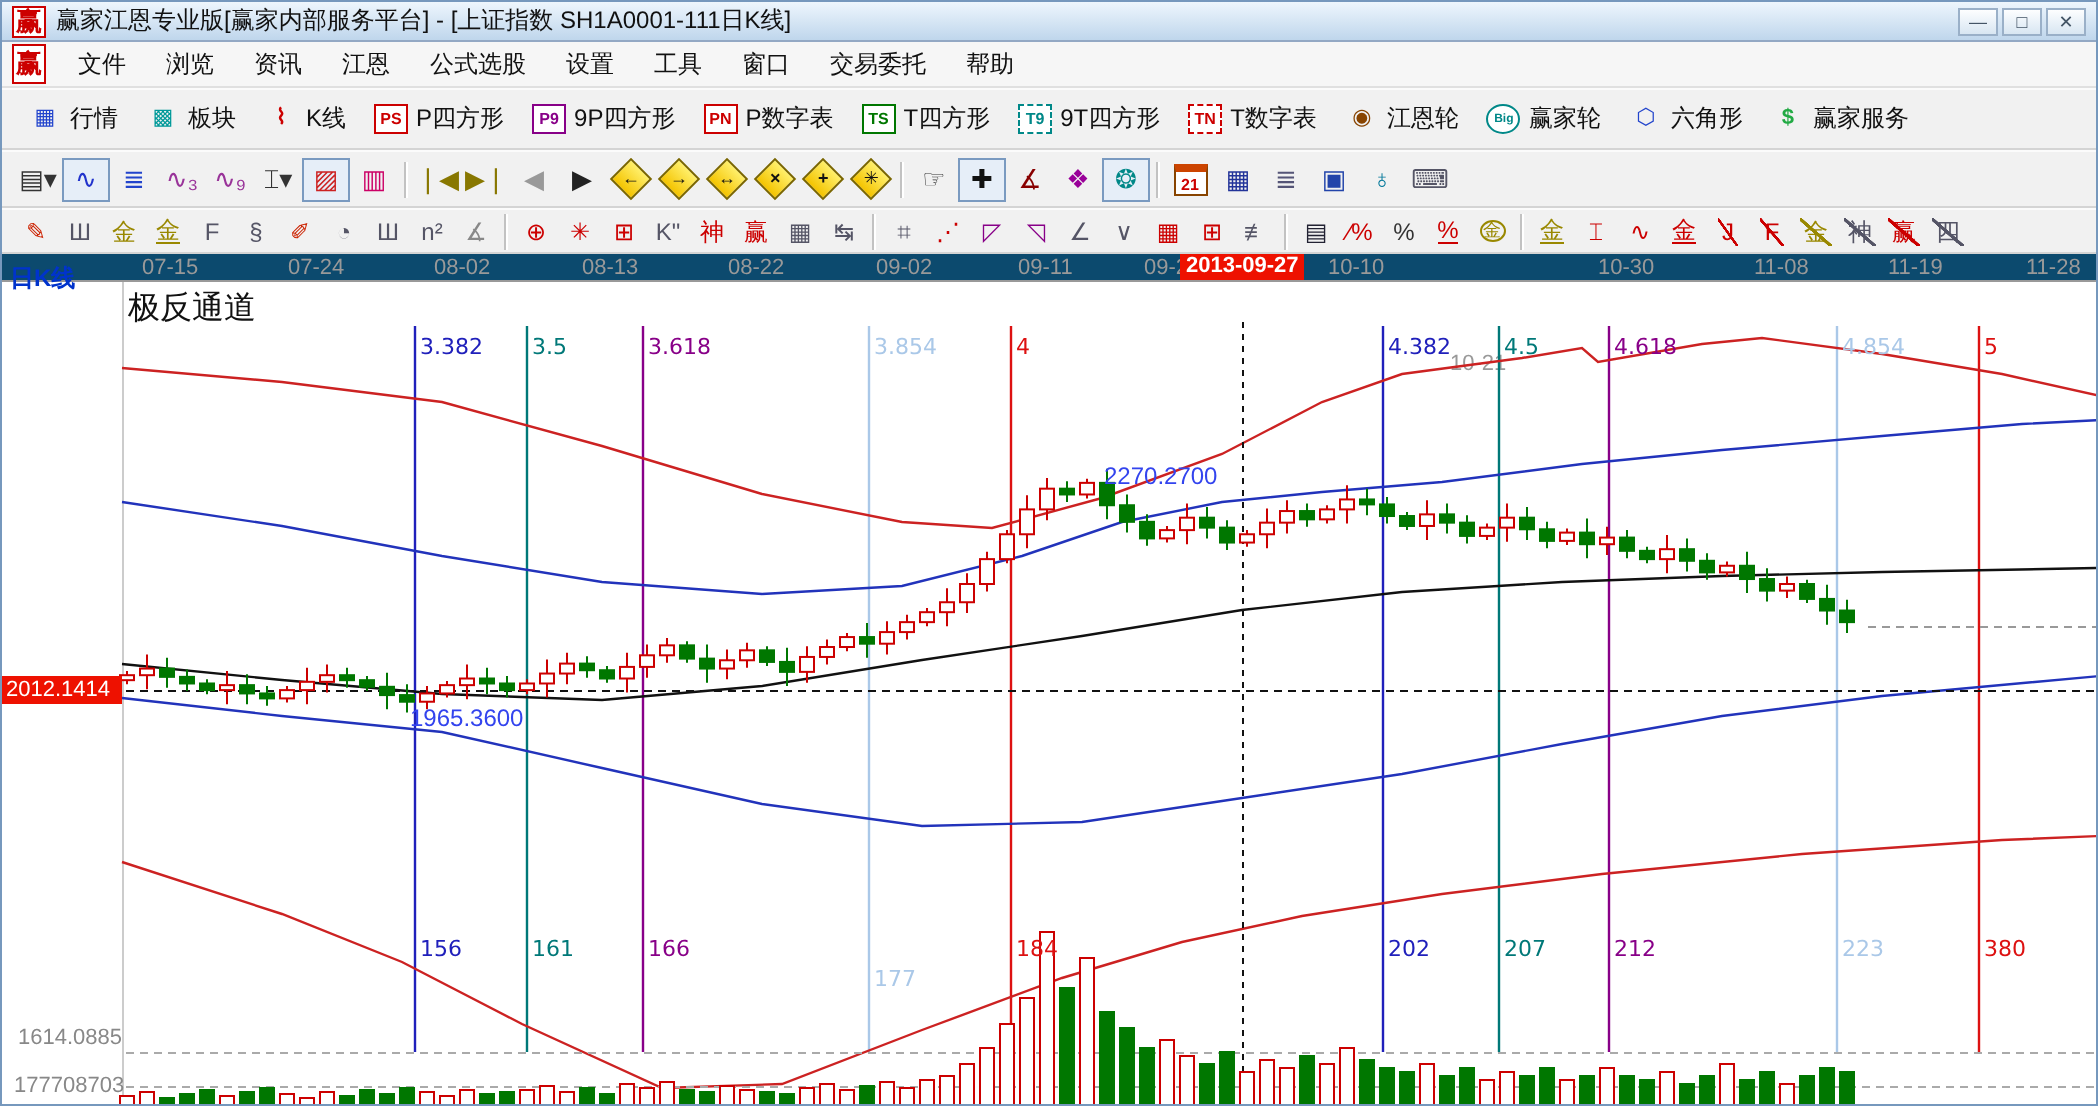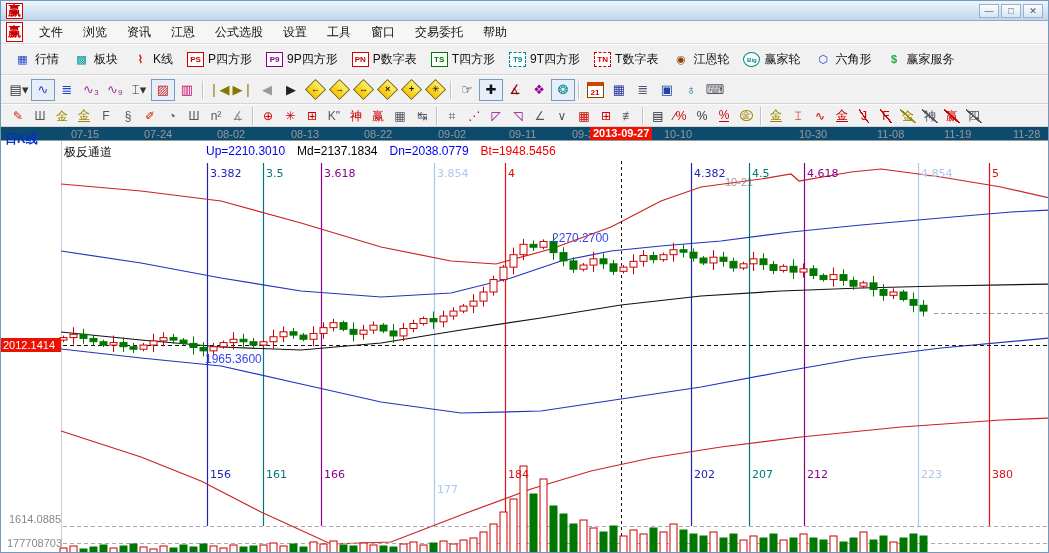--- a/index.html
+++ b/index.html
@@ -47,34 +47,35 @@
      color:#cc0000;text-align:center;line-height:13px;border-top:4px solid #cc4400;}
   
   .chart{position:relative;height:427px;background:#fff;}
   .daterow{position:absolute;top:0;left:0;right:0;height:14px;background:#0c4a6e;border-bottom:1px solid #999;}
   .datelabel{position:absolute;top:1px;font-size:11px;color:#999;white-space:nowrap;}
   .date-highlight{position:absolute;top:0;height:13px;background:#ee1100;color:#fff;font-size:11px;
      line-height:13px;padding:0 3px;white-space:nowrap;}
   .chart svg{position:absolute;left:0;top:0;}
   .abs{position:absolute;white-space:nowrap;}
   .period-label{left:4px;top:4px;color:#0033cc;font-weight:bold;font-size:12px;}
-  .ind-name{left:63px;top:17px;color:#111;font-size:12px;}
+  .ind-name{left:63px;top:17px;color:#111;font-size:16px;}
   .readout{left:205px;top:17px;display:flex;gap:12px;font-size:12px;}
   .hline-label{left:0;top:211px;width:60px;background:#ee1100;color:#fff;font-size:11px;line-height:14px;padding-left:2px;}
   .anno{font-size:12px;color:#3344ee;}
   .scale-label{font-size:11px;color:#888;}
   .vlab{position:absolute;font-size:11px;font-family:"DejaVu Sans","Liberation Sans",sans-serif;}
   .corner-flag{position:absolute;left:0;top:1px;width:0;height:0;
      border-top:9px solid #cc0000;border-right:9px solid transparent;}
 </style>
 </head>
 <body>
 
 <div class="titlebar">
   <span class="logo">赢</span>
+  <span class="title">赢家江恩专业版[赢家内部服务平台] - [上证指数  SH1A0001-111日K线]</span>
   <span class="win-controls">
       <span class="win-btn">—</span>
       <span class="win-btn">□</span>
       <span class="win-btn">✕</span>
     </span>
 </div>
 
 <div class="menubar">
   <span class="logo">赢</span>
 <span class="menu-item">文件</span>
@@ -681,26 +682,20 @@
       <rect x="899" y="411" width="7" height="16" fill="#007700" stroke="#007700"></rect>
       <line x1="912.5" y1="165.4161243523316" x2="912.5" y2="185.31249740932643" stroke="#007700"></line>
       <rect x="909" y="172.46275647668392" width="7" height="5.803108808290176" fill="#007700" stroke="#007700"></rect>
       <rect x="909" y="407" width="7" height="20" fill="#007700" stroke="#007700"></rect>
       <line x1="922.5" y1="172.87726424870465" x2="922.5" y2="189.45757512953367" stroke="#007700"></line>
       <rect x="919" y="178.2658652849741" width="7" height="5.803108808290148" fill="#007700" stroke="#007700"></rect>
       <rect x="919" y="409" width="7" height="18" fill="#007700" stroke="#007700"></rect>
     </svg>
   <div class="abs period-label">日K线</div>
   <div class="abs ind-name">极反通道</div>
-  <div class="abs readout">
-      <span style="color: rgb(0, 0, 238);">Up=2210.3010</span>
-      <span style="color: rgb(0, 0, 0);">Md=2137.1834</span>
-      <span style="color: rgb(0, 0, 238);">Dn=2038.0779</span>
-      <span style="color: rgb(238, 0, 0);">Bt=1948.5456</span>
-    </div>
   <div class="abs hline-label">2012.1414</div>
 <span class="vlab" style="left: 209px; top: 40px; color: rgb(32, 32, 187);">3.382</span>
     <span class="vlab" style="left: 209px; top: 341px; color: rgb(32, 32, 187); text-align: right;">156</span>
     <span class="vlab" style="left: 265px; top: 40px; color: rgb(0, 120, 120);">3.5</span>
     <span class="vlab" style="left: 265px; top: 341px; color: rgb(0, 120, 120);">161</span>
     <span class="vlab" style="left: 323px; top: 40px; color: rgb(136, 0, 136);">3.618</span>
     <span class="vlab" style="left: 323px; top: 341px; color: rgb(136, 0, 136);">166</span>
     <span class="vlab" style="left: 436px; top: 40px; color: rgb(170, 200, 232);">3.854</span>
     <span class="vlab" style="left: 436px; top: 356px; color: rgb(170, 200, 232);">177</span>
     <span class="vlab" style="left: 507px; top: 40px; color: rgb(221, 17, 17);">4</span>

